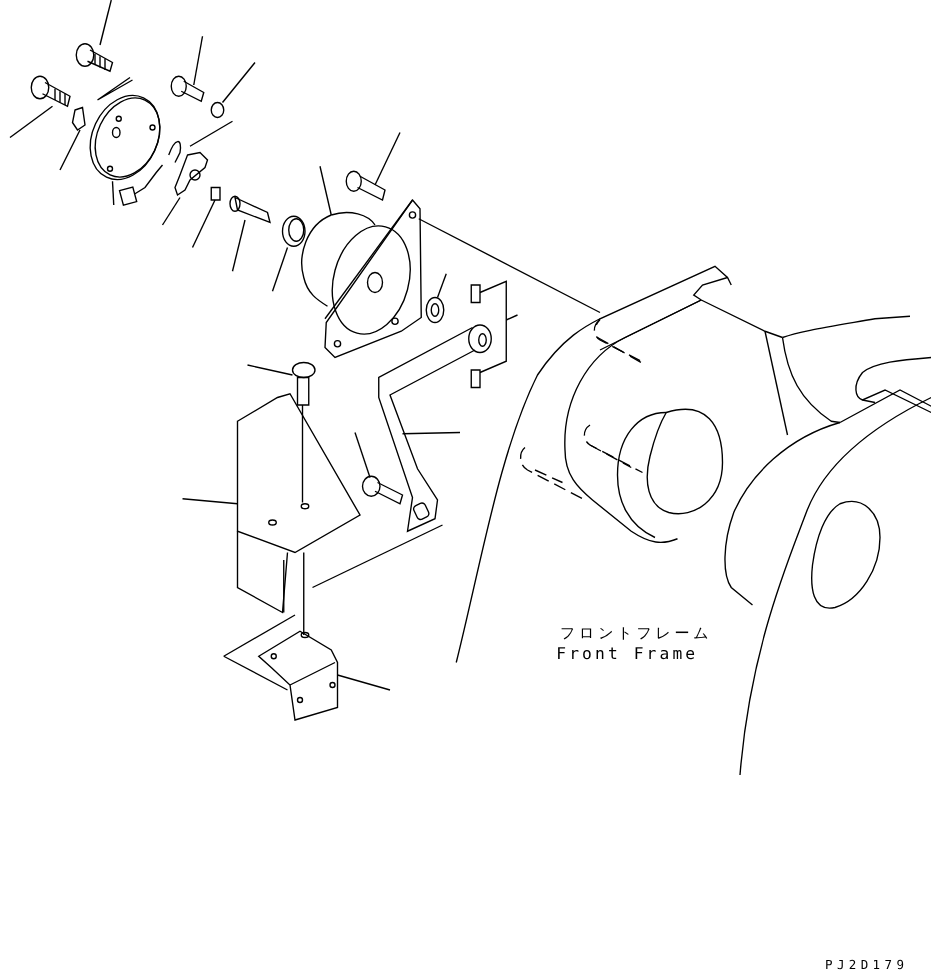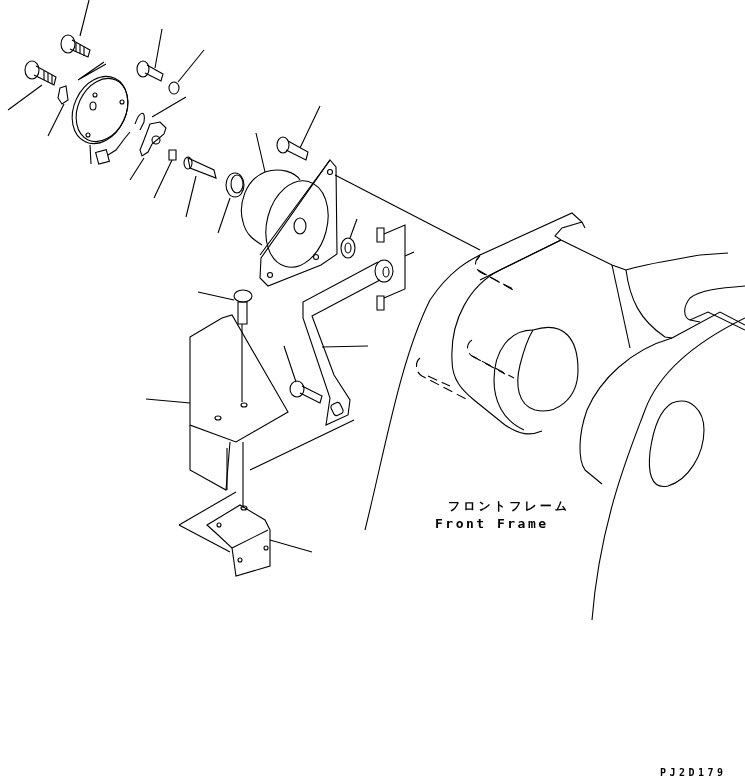--- a/index.html
+++ b/index.html
@@ -1,22 +1,22 @@
 <!DOCTYPE html>
 <html><head>
 <meta charset="utf-8">
 <style>
   html, body { margin:0; padding:0; background:#ffffff; }
   body { width:745px; height:779px; overflow:hidden; position:relative; font-family:"DejaVu Sans Mono", monospace; }
   svg#drawing { position:absolute; left:0; top:0; }
   svg#drawing * { vector-effect: non-scaling-stroke; }
   .ln { fill:none; stroke:#000; stroke-width:1.1; }
-  .label { position:absolute; color:#000; font-family:"DejaVu Sans Mono", monospace; font-size:13px; letter-spacing:2.5px; line-height:15px; white-space:pre;font-weight:bold; }
+  .label { position:absolute; color:#000; font-family:"DejaVu Sans Mono", monospace; font-size:13px; letter-spacing:2.5px; line-height:15px; white-space:pre; }
   #lbl-jp { left:448px; top:499px; font-size:12px; letter-spacing:3px; }
-  #lbl-en { left:435px; top:516px; }
+  #lbl-en { left:445px; top:516px; }
   #drawing-id { left:660px; top:765px; font-size:10px; letter-spacing:3.5px; }
 </style>
 </head>
 <body>
 
 <svg id="drawing" width="745" height="779" viewBox="0 0 745 779" xmlns="http://www.w3.org/2000/svg">
 
   <g class="ln">
     <path d="M365,530 C385,450 400,360 430,300 C450,270 470,260 480,255"></path>
     <path d="M477,260 L480,255 L572,213 L582,222 L585,228"></path>

